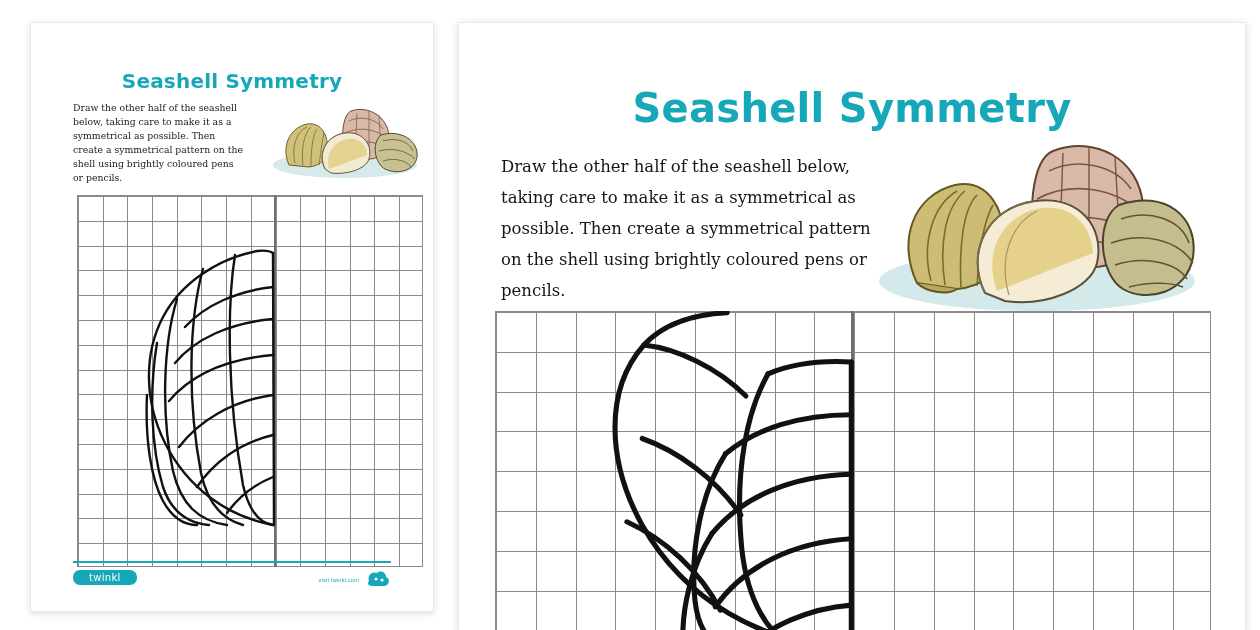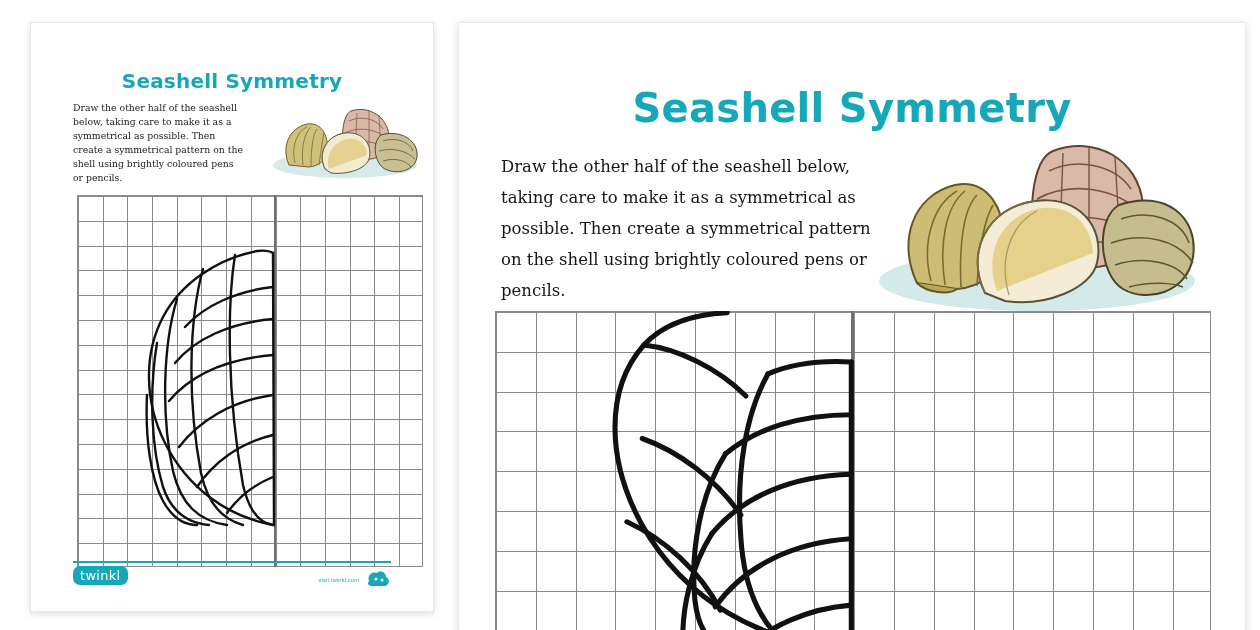--- a/index.html
+++ b/index.html
@@ -75,22 +75,22 @@
     position: absolute;
     left: 42px; right: 42px; bottom: 48px;
     height: 2px;
     background: #16a8b8;
   }
   .thumb-brand {
     position: absolute;
     bottom: 26px; left: 42px;
     background: #16a8b8;
     color: #fff;
-    font-size: 13px;
-    padding: 2px 7px;
+    font-size: 10px;
+    padding: 2px 16px;
     border-radius: 7px;
     letter-spacing: .3px;
     font-family: "DejaVu Sans", sans-serif;
   }
   #thumb-url {
     position: absolute;
     bottom: 28px; right: 74px;
     font-size: 5.6px;
     color: #16a8b8;
     letter-spacing: .2px;

